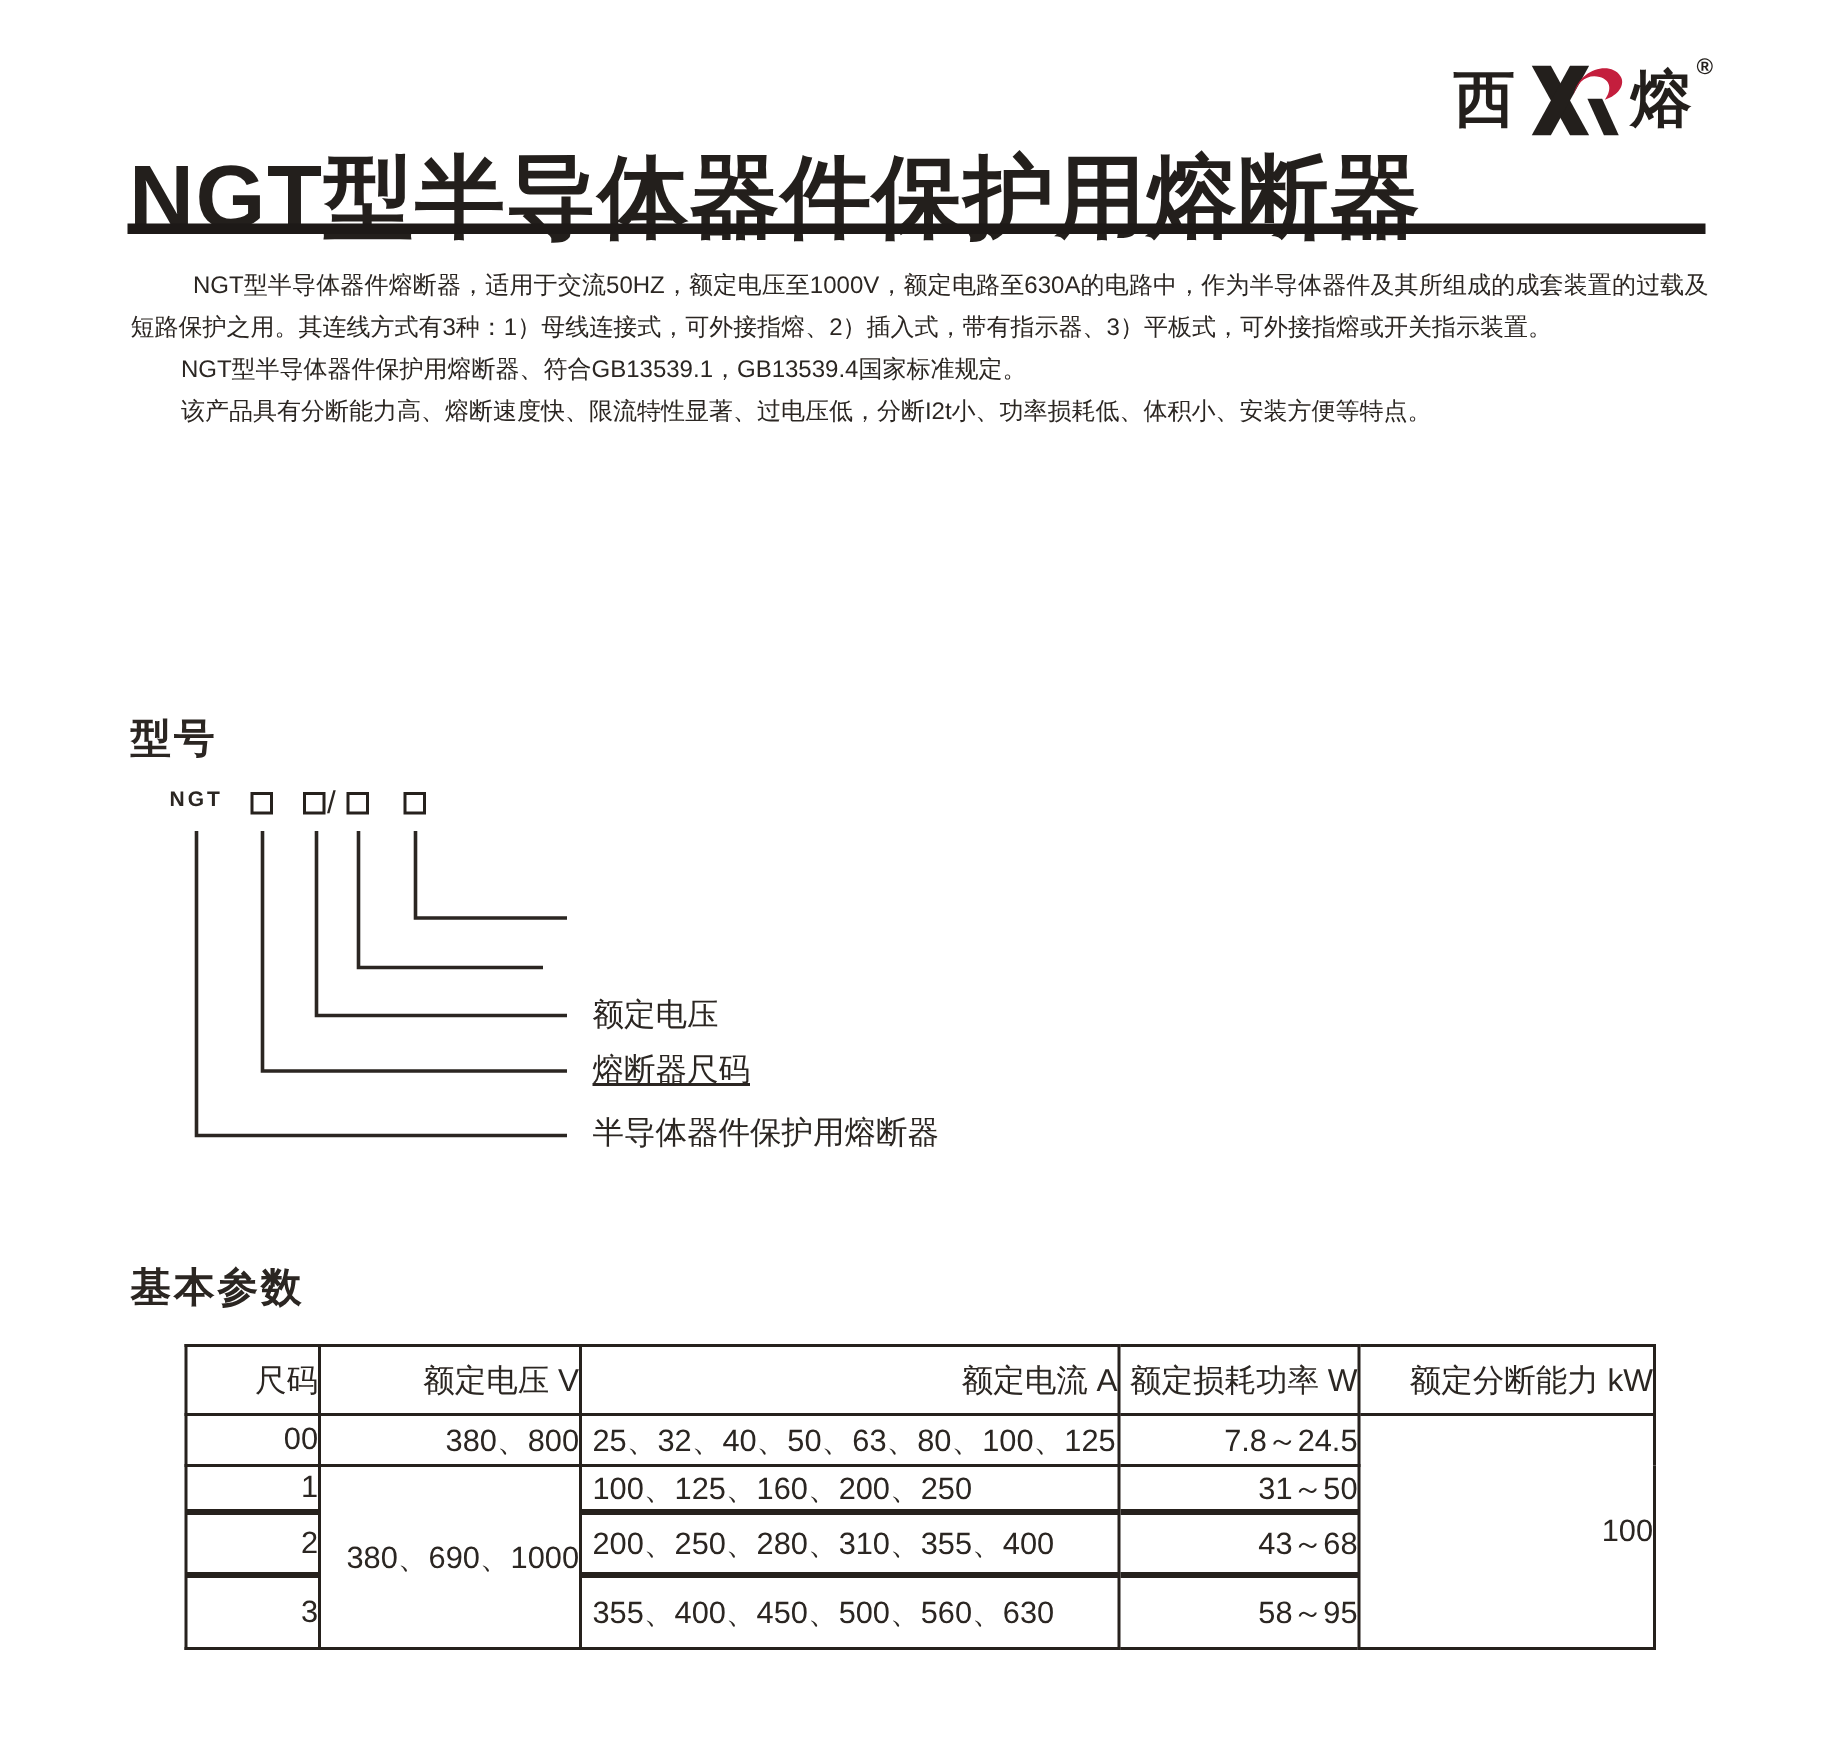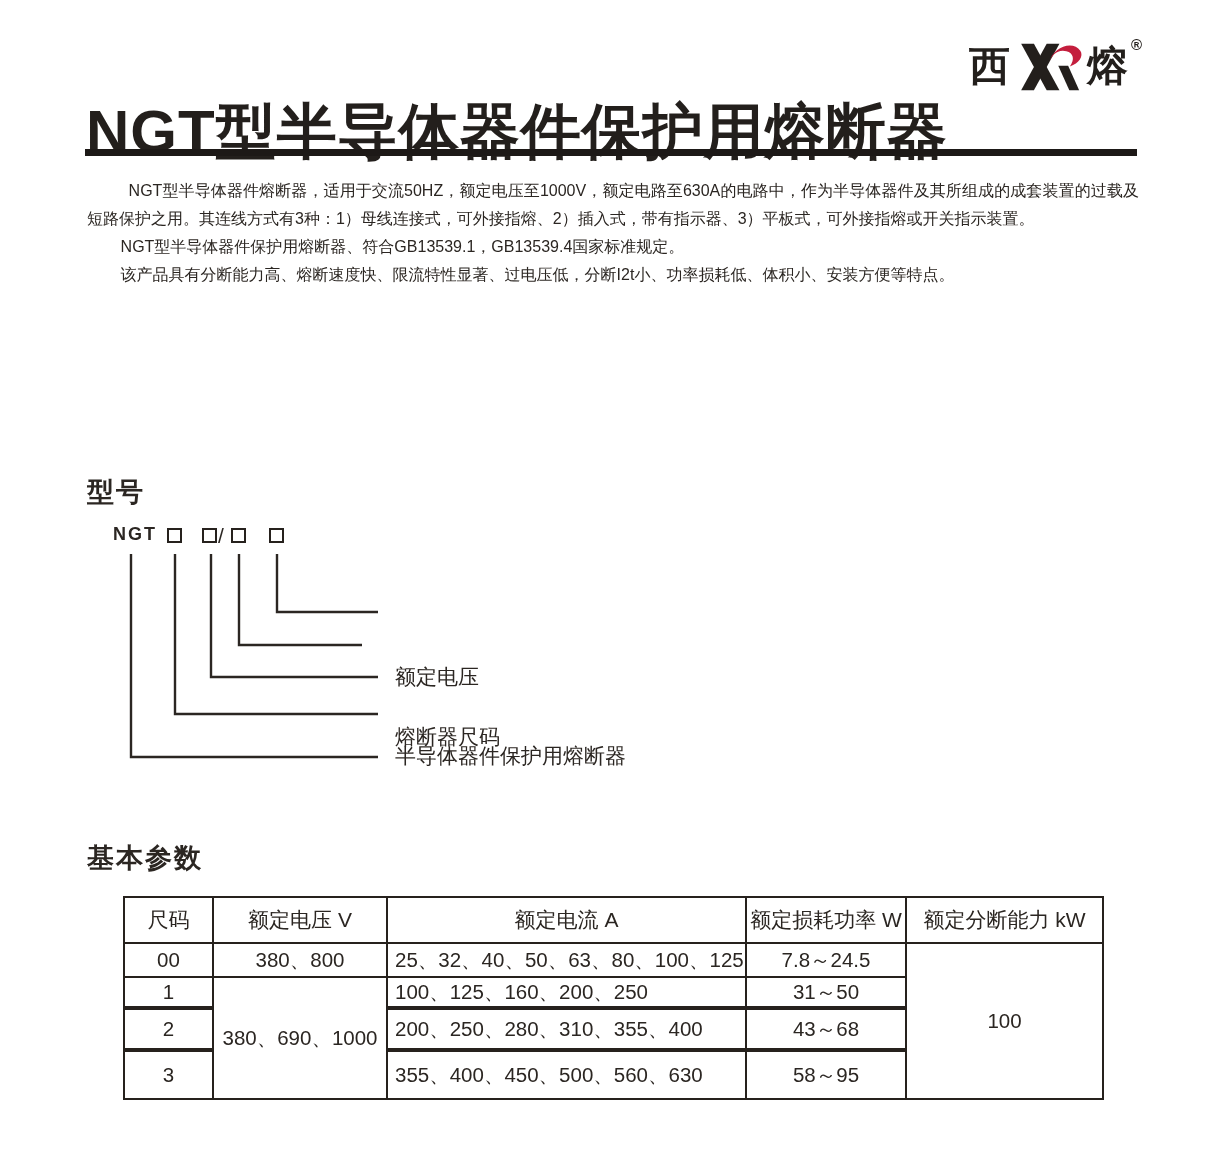--- a/index.html
+++ b/index.html
@@ -23,35 +23,35 @@
   .intro p.ind1{text-indent:2.6em;}
   .intro p.ind2{text-indent:2.1em;}
 
   
   .sec-heading{position:absolute;margin:0;font-size:27px;font-weight:600;color:#2b2622;letter-spacing:2px;}
   .model-heading{left:87px;top:474px;}
   .params-heading{left:87px;top:840px;}
 
   
   .model-code{position:absolute;left:113px;top:524px;height:24px;width:190px;}
-  .model-prefix{position:absolute;left:0;top:0;font-size:18px;font-weight:600;letter-spacing:2px;color:#2b2622;}
+  .model-prefix{position:absolute;left:0;top:0;font-size:14px;font-weight:600;letter-spacing:2px;color:#2b2622;}
   .mbox{position:absolute;top:4px;width:15px;height:15px;border:2px solid #26211d;box-sizing:border-box;background:#fff;}
   .mbox.b1{left:54px;}
   .mbox.b2{left:89px;}
   .mbox.b3{left:118px;}
   .mbox.b4{left:156px;}
   .mslash{position:absolute;left:105px;top:0;font-size:21px;color:#2b2622;}
   .callout-lines{position:absolute;left:0;top:0;width:1224px;height:1168px;pointer-events:none;}
   .callout-label{position:absolute;left:395px;font-size:21px;line-height:26px;color:#2b2622;white-space:nowrap;}
-  .cl-1{top:599px;} .cl-2{top:664px;} .cl-3{top:724px;} .cl-4{top:743px;}
+  .cl-1{top:599px;} .cl-2{top:664px;} .cl-3{top:701px;text-decoration:underline;} .cl-4{top:743px;}
 
   
   .params-table{position:absolute;left:123px;top:896px;border-collapse:collapse;table-layout:fixed;
                 font-size:20.5px;color:#2b2622;}
-  .params-table th,.params-table td{border:2px solid #26211d;padding:0;text-align:center;
+  .params-table th,.params-table td{border:2px solid #26211d;padding:0;text-align:right;
                 font-weight:normal;vertical-align:middle;}
   .params-table th{font-size:21px;height:44px;}
   .col-size{width:89px;} .col-volt{width:174px;} .col-curr{width:359px;}
   .col-pow{width:160px;} .col-brk{width:197px;}
   .cell-current{text-align:left !important;padding-left:7px !important;}
   .r0 td{height:32px;} .r1 td{height:27px;} .r2 td{height:38px;} .r3 td{height:46px;}
   .thick-bottom{border-bottom-width:4px !important;}
 
   
   .note{position:absolute;left:87px;top:1097px;margin:0;font-size:21.5px;color:#2b2622;letter-spacing:1px;}

